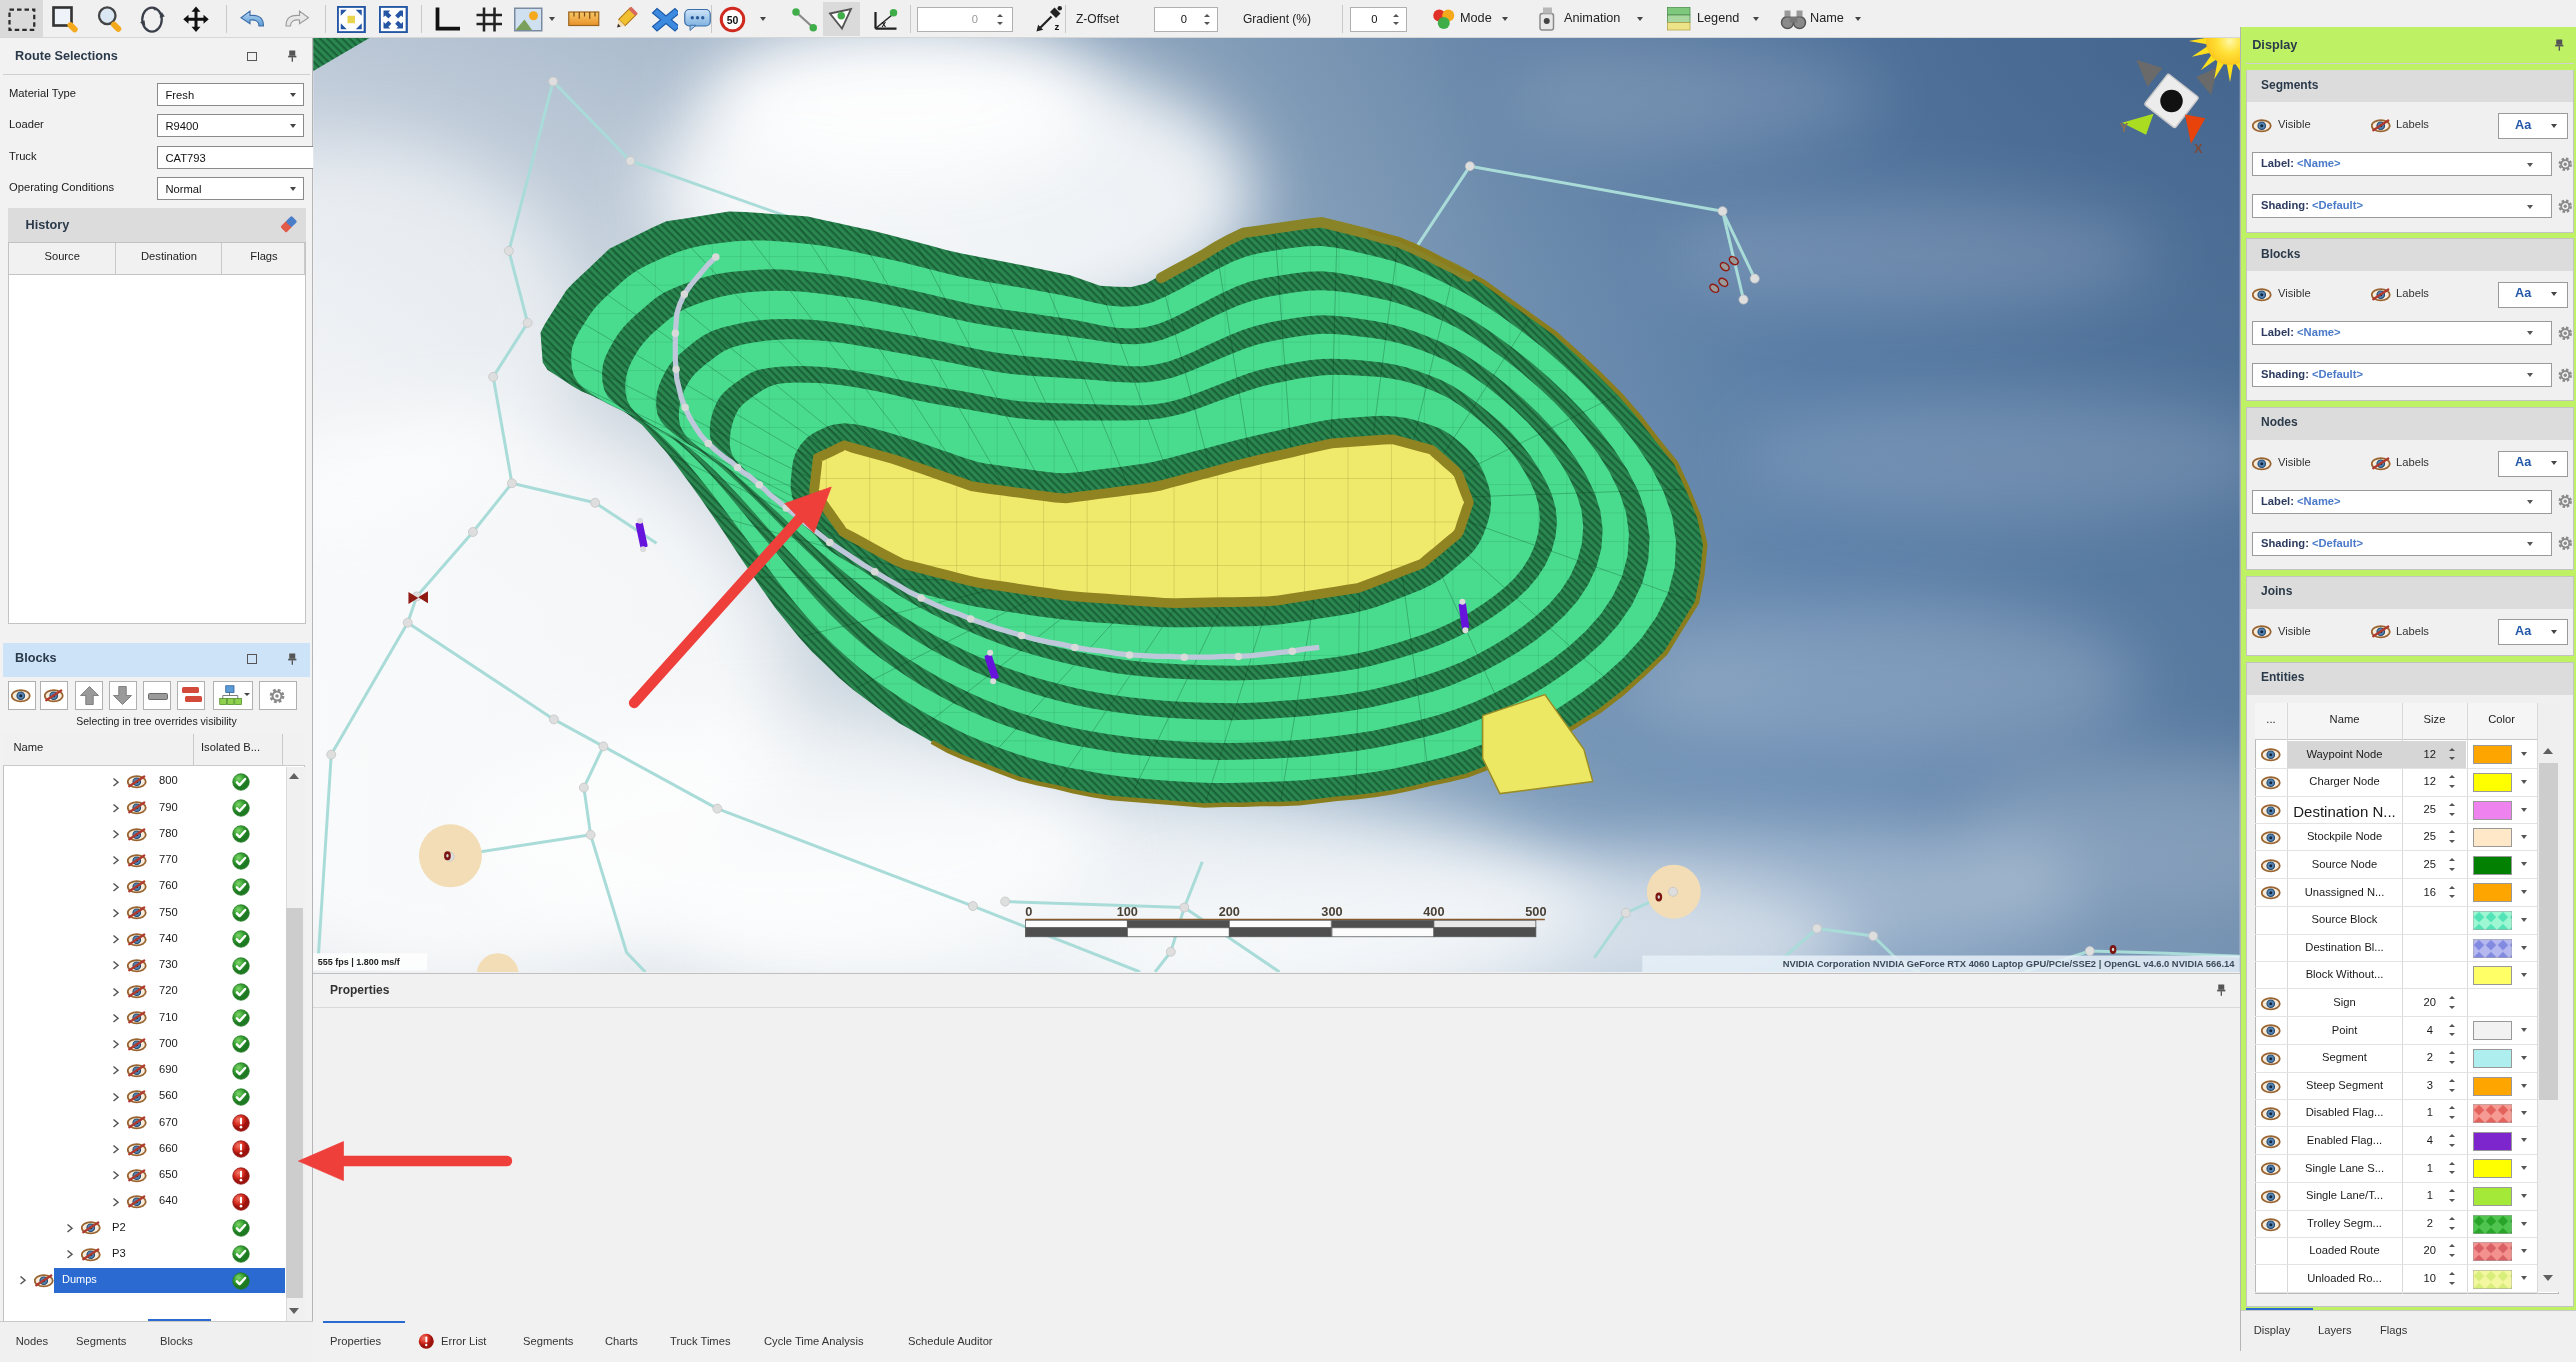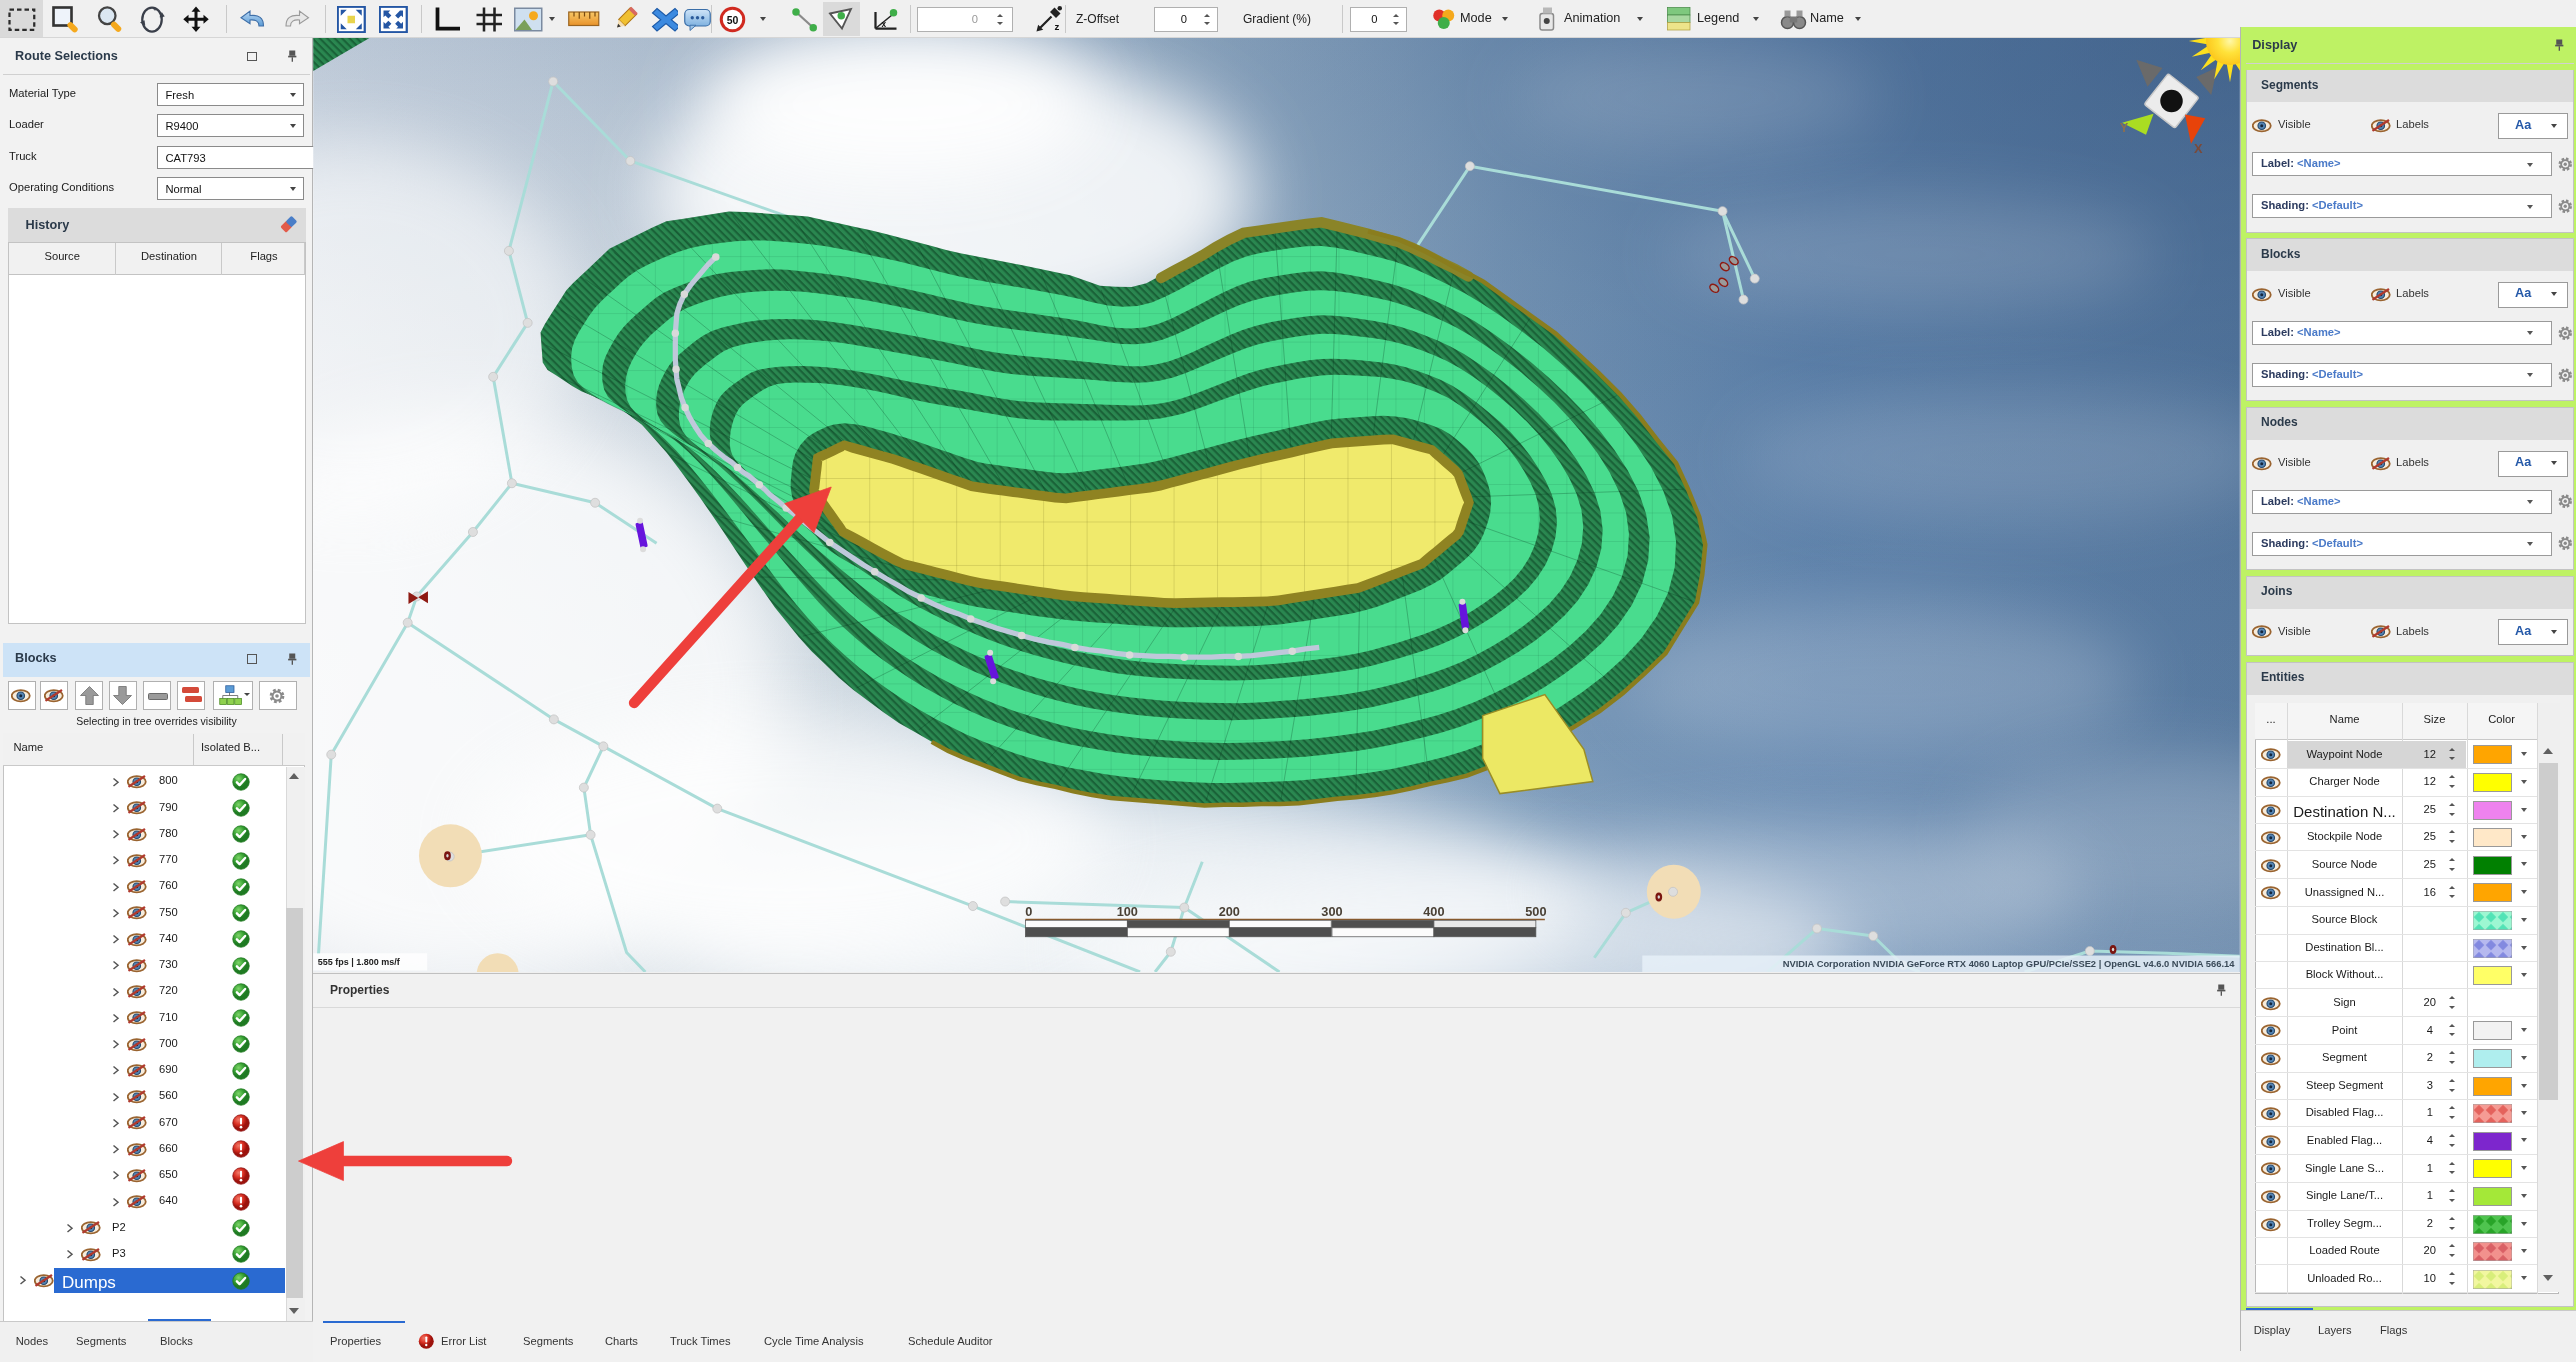--- a/index.html
+++ b/index.html
@@ -546,21 +546,21 @@
     <div class="abs" style="left:54px;top:1230px;width:231px;height:25px;background:#2a6ad1"></div>
     <svg class="abs" style="left:19px;top:1237px" width="7.5" height="10.5" viewBox="0 0 10 14">
       <path d="M2,2 L8,7 L2,12" stroke="#555" stroke-width="2" fill="none"></path>
     </svg>
     <svg class="abs" style="left:34px;top:1236px;" width="19.5" height="13.5" viewBox="0 0 26 18">
       <ellipse cx="13" cy="9" rx="12" ry="7.5" fill="#f7ecdc" stroke="#9a6430" stroke-width="2.4"></ellipse>
       <circle cx="13" cy="9" r="5" fill="#5585b5" stroke="#274a6d" stroke-width="1.6"></circle>
       <circle cx="13" cy="9" r="2" fill="#15263c"></circle>
       <line x1="3" y1="15" x2="23" y2="2" stroke="#b03a2e" stroke-width="3" stroke-linecap="round"></line>
     </svg>
-    <span class="abs" style="left:62px;top:1235px;font-size:17px;color:#fff">Dumps</span>
+    <span class="abs" style="left:62px;top:1235px;font-size:11px;color:#fff">Dumps</span>
     <svg class="abs" style="left:232px;top:1234px" width="18" height="18" viewBox="0 0 24 24">
       <circle cx="12" cy="12" r="11" fill="url(#gradGreen)" stroke="#1f7a1f" stroke-width="1"></circle>
       <path d="M6.5,12.5 l3.6,3.6 L17.5,8" stroke="#fff" stroke-width="3.2" fill="none" stroke-linecap="round" stroke-linejoin="round"></path>
     </svg>
     <div class="abs" style="left:286px;top:729px;width:19px;height:554px;background:#f0f0f0;border-left:0.7px solid #d9d9d9"></div>
     <div class="abs" style="left:289px;top:735px;width:0;height:0;border-left:5.2px solid transparent;border-right:5.2px solid transparent;border-bottom:6.7px solid #606060"></div>
     <div class="abs" style="left:286px;top:870px;width:17px;height:390px;background:#cdcdcd"></div>
     <div class="abs" style="left:289px;top:1270px;width:0;height:0;border-left:5.2px solid transparent;border-right:5.2px solid transparent;border-top:6.7px solid #606060"></div>
     <div class="abs" style="left:0;top:1283px;width:313px;height:41px;background:#f0f0f0;border-top:0.7px solid #c9c9c9"></div>
     <div class="abs bluebar" style="left:148px;top:1281px;width:63px"></div>

